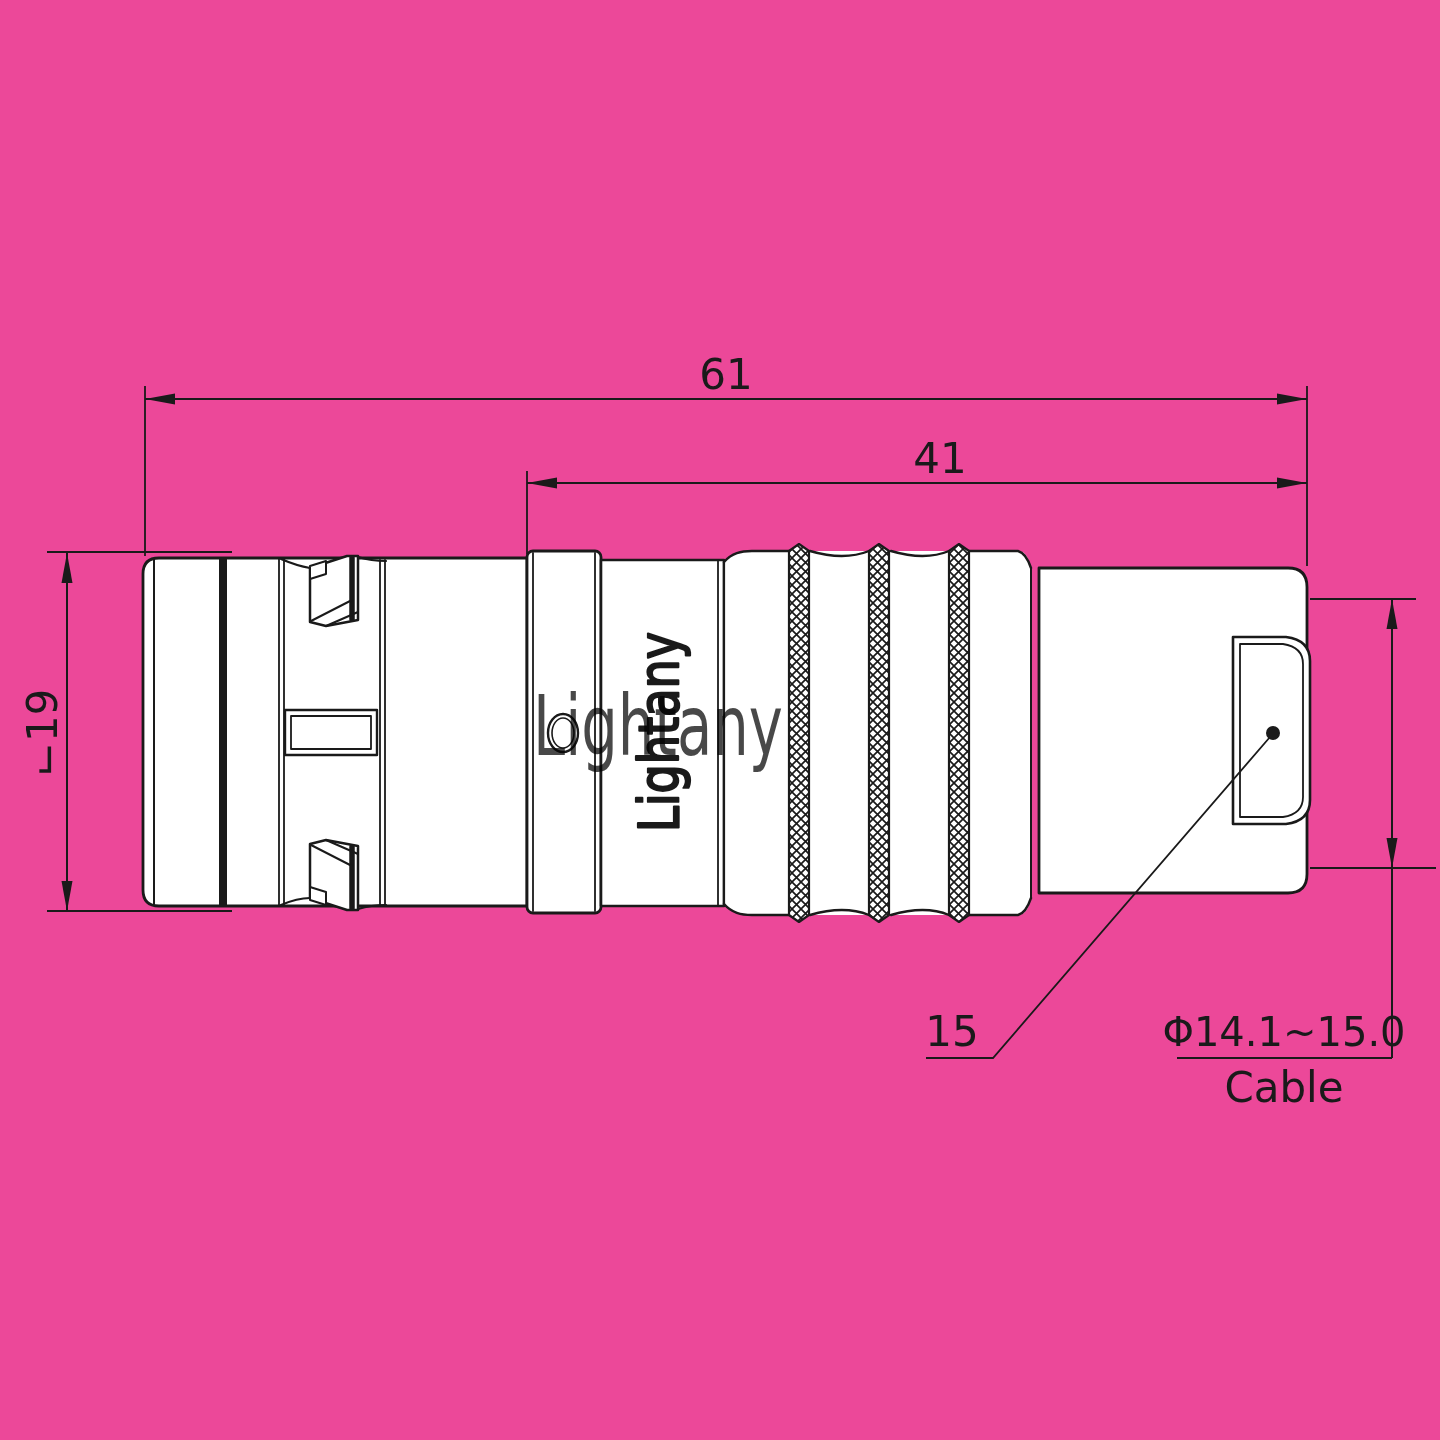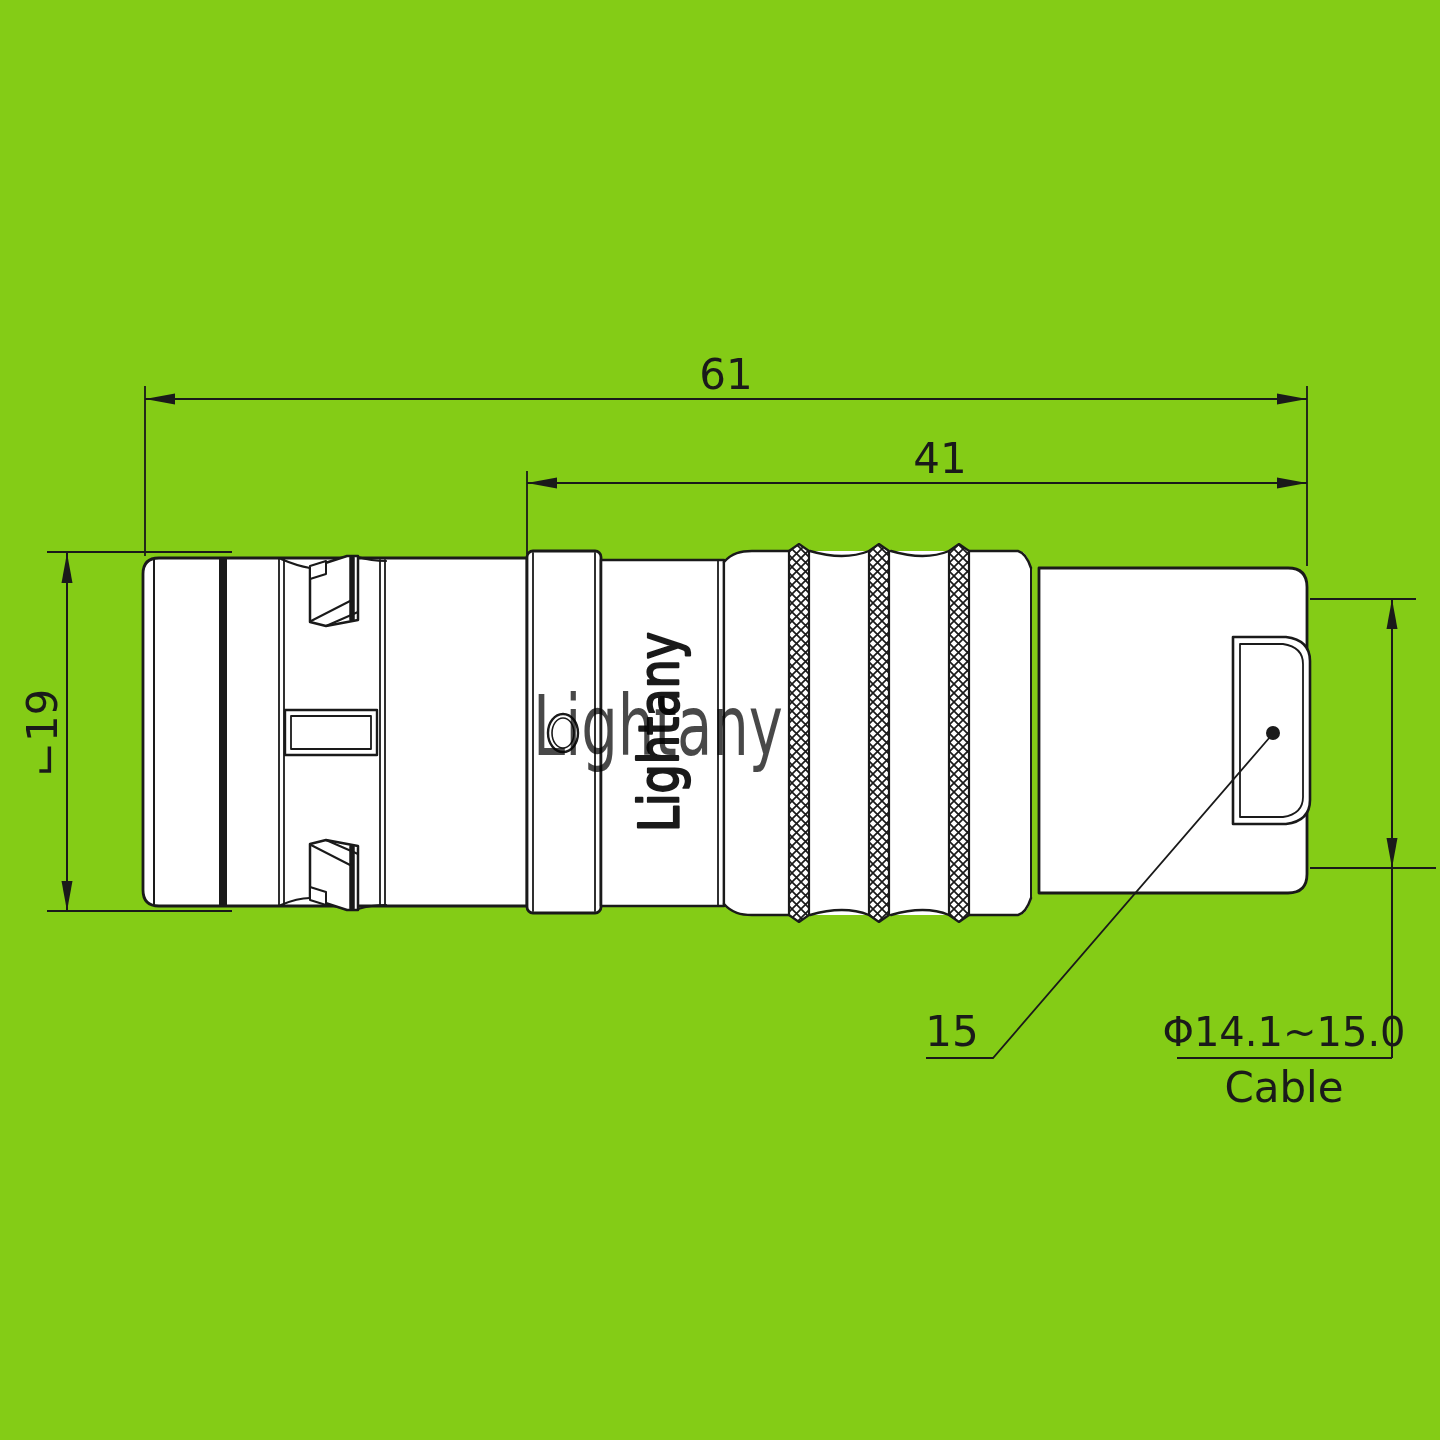--- a/index.html
+++ b/index.html
@@ -1,16 +1,16 @@
 <!DOCTYPE html>
 <html><head>
 <meta charset="utf-8">
 <style>
   html,body{margin:0;padding:0;background:#ffffff;}
-  .canvas{position:relative;width:1440px;height:1440px;background:#84cc16;overflow:hidden;
+  .canvas{position:relative;width:1440px;height:1440px;background:#ec4899;overflow:hidden;
           font-family:"DejaVu Sans", sans-serif;}
   svg{position:absolute;inset:0;display:block;}
   text{font-family:"DejaVu Sans", sans-serif;fill:#1a1a1a;}
   .dim-text{font-size:42px;}
   .wm{mix-blend-mode:multiply;opacity:.8;}
 </style>
 </head>
 <body>
 
 <div class="canvas">

